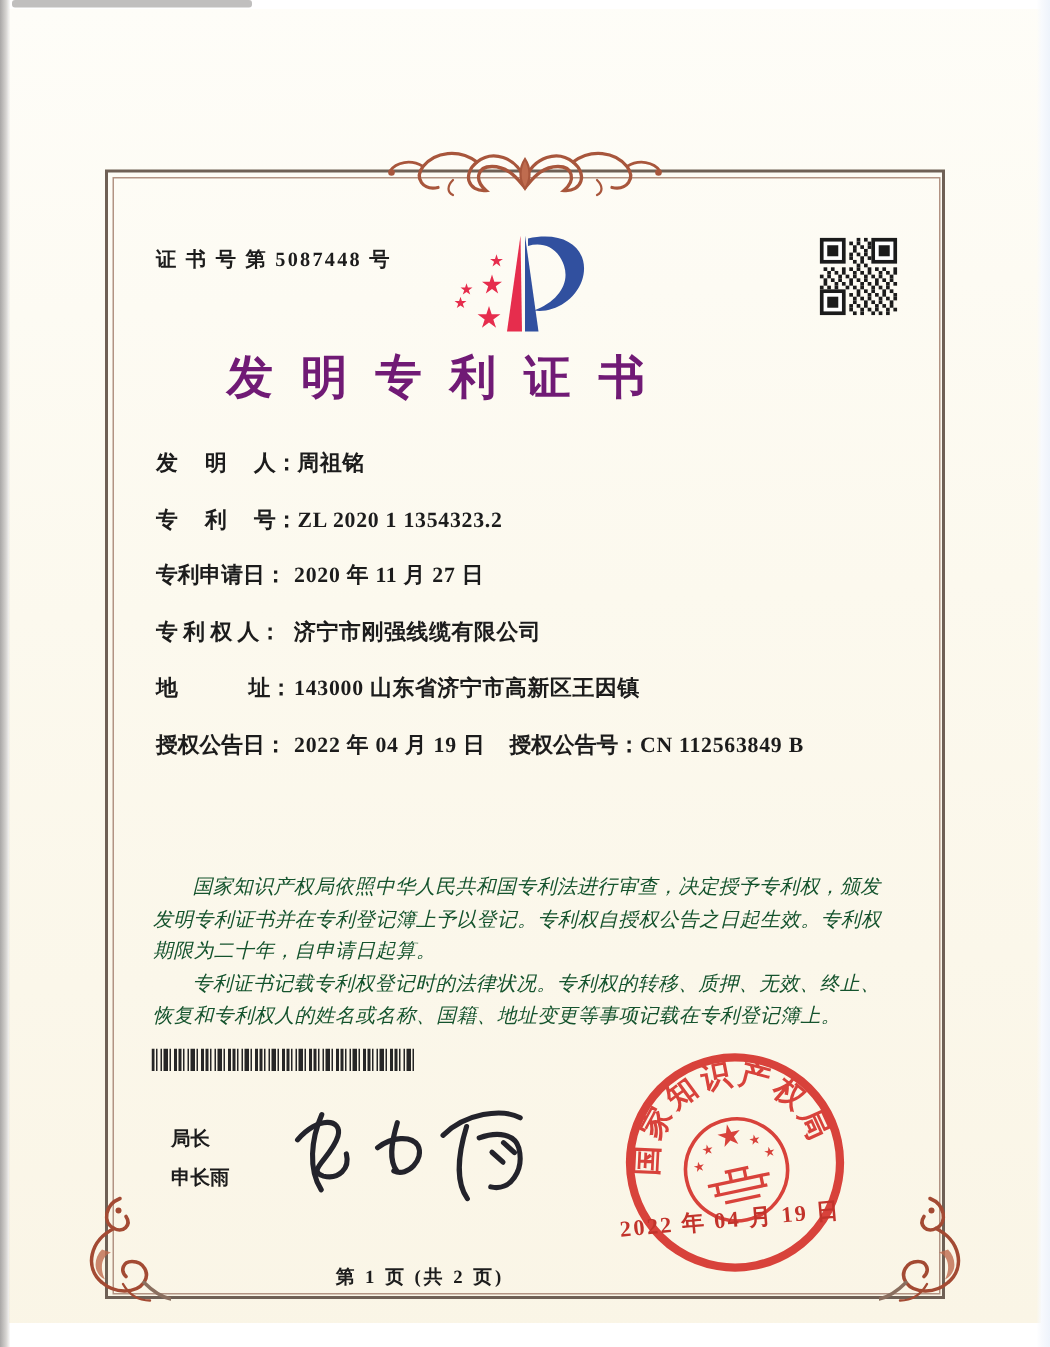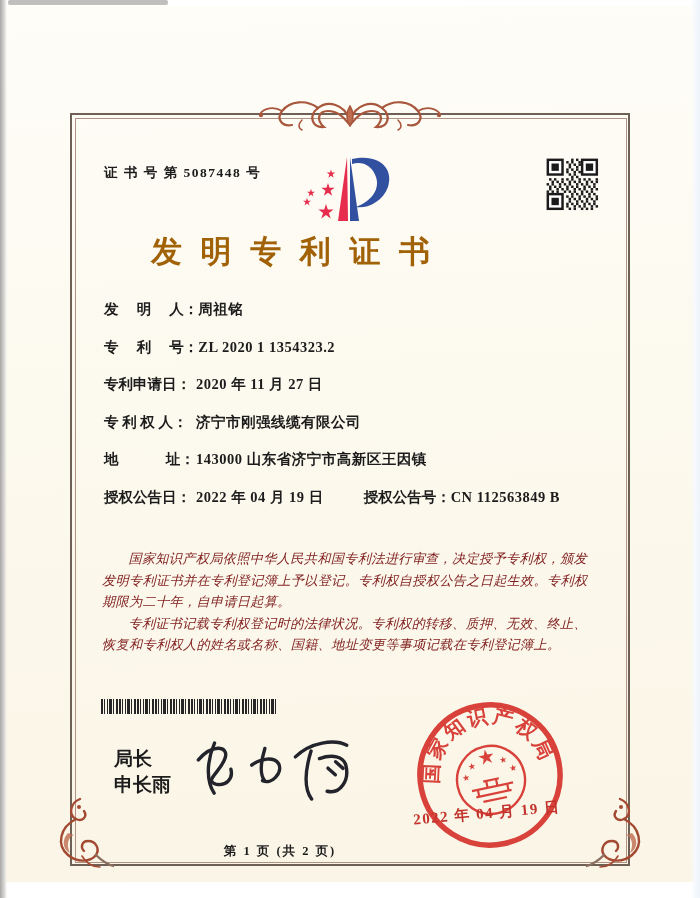--- a/index.html
+++ b/index.html
@@ -22,31 +22,31 @@
   .frame-outer{position:absolute;left:70px;top:113px;width:560px;height:753px;border:2px solid #6f6055;}
   .frame-inner{position:absolute;left:3px;top:3px;right:-0px;bottom:0;width:552px;height:745px;border:1px solid #b29383;}
   .top-ornament{position:absolute;left:256px;top:94px;width:188px;height:44px;}
   .corner-ornament{position:absolute;width:68px;height:80px;}
   .corner-bl{left:46px;top:793px;}
   .corner-br{left:586px;top:793px;transform:scaleX(-1);}
   .cert-no{position:absolute;left:104px;top:164px;font-size:13.5px;font-weight:bold;letter-spacing:1.5px;}
   .qr{position:absolute;left:545px;top:157px;width:57px;height:57px;}
   .logo{position:absolute;left:284px;top:149px;width:118px;height:82px;}
   .title{position:absolute;left:0;top:231px;width:581px;text-align:center;
-    font-size:31px;font-weight:bold;letter-spacing:0.60em;text-indent:0.60em;color:#a16207;}
+    font-size:31px;font-weight:bold;letter-spacing:0.60em;text-indent:0.60em;color:#701a75;}
   .fields{position:absolute;left:104px;top:301px;width:500px;font-size:14.5px;font-weight:bold;line-height:17px;}
   .frow{margin-bottom:20.5px;white-space:nowrap;}
   .flabel{display:inline-block;min-width:92px;}
   .fvalue{letter-spacing:0.5px;}
-  .grant-no-group{margin-left:40px;}
-  .paras{position:absolute;left:102px;top:548px;width:494px;font-size:13.2px;line-height:21.5px;
-    font-style:italic;color:#7f1d1d;}
+  .grant-no-group{margin-left:16px;}
+  .paras{position:absolute;left:102px;top:580px;width:494px;font-size:13.2px;line-height:21.5px;
+    font-style:italic;color:#14532d;}
   .paras p{text-indent:2em;letter-spacing:0.3px;}
   .barcode{position:absolute;left:101px;top:699px;width:178px;height:15px;}
-  .signer{position:absolute;left:114px;top:746px;font-size:19px;font-weight:bold;line-height:26px;}
+  .signer{position:absolute;left:114px;top:746px;font-size:13px;font-weight:bold;line-height:26px;}
   .signature{position:absolute;left:186px;top:728px;width:176px;height:84px;}
   .seal{position:absolute;left:405px;top:690px;width:170px;height:170px;transform:rotate(-12deg);opacity:.93;}
   .seal-date{position:absolute;left:413px;top:804px;font-size:15px;font-weight:bold;color:#c2332b;
     letter-spacing:1.5px;transform:rotate(-5deg);white-space:nowrap;font-style:normal;}
   .footer{position:absolute;left:0;top:843px;width:560px;text-align:center;font-size:12.5px;font-weight:bold;letter-spacing:2px;}
 </style>
 </head>
 <body>
 
 <svg width="0" height="0" style="position:absolute" aria-hidden="true">

